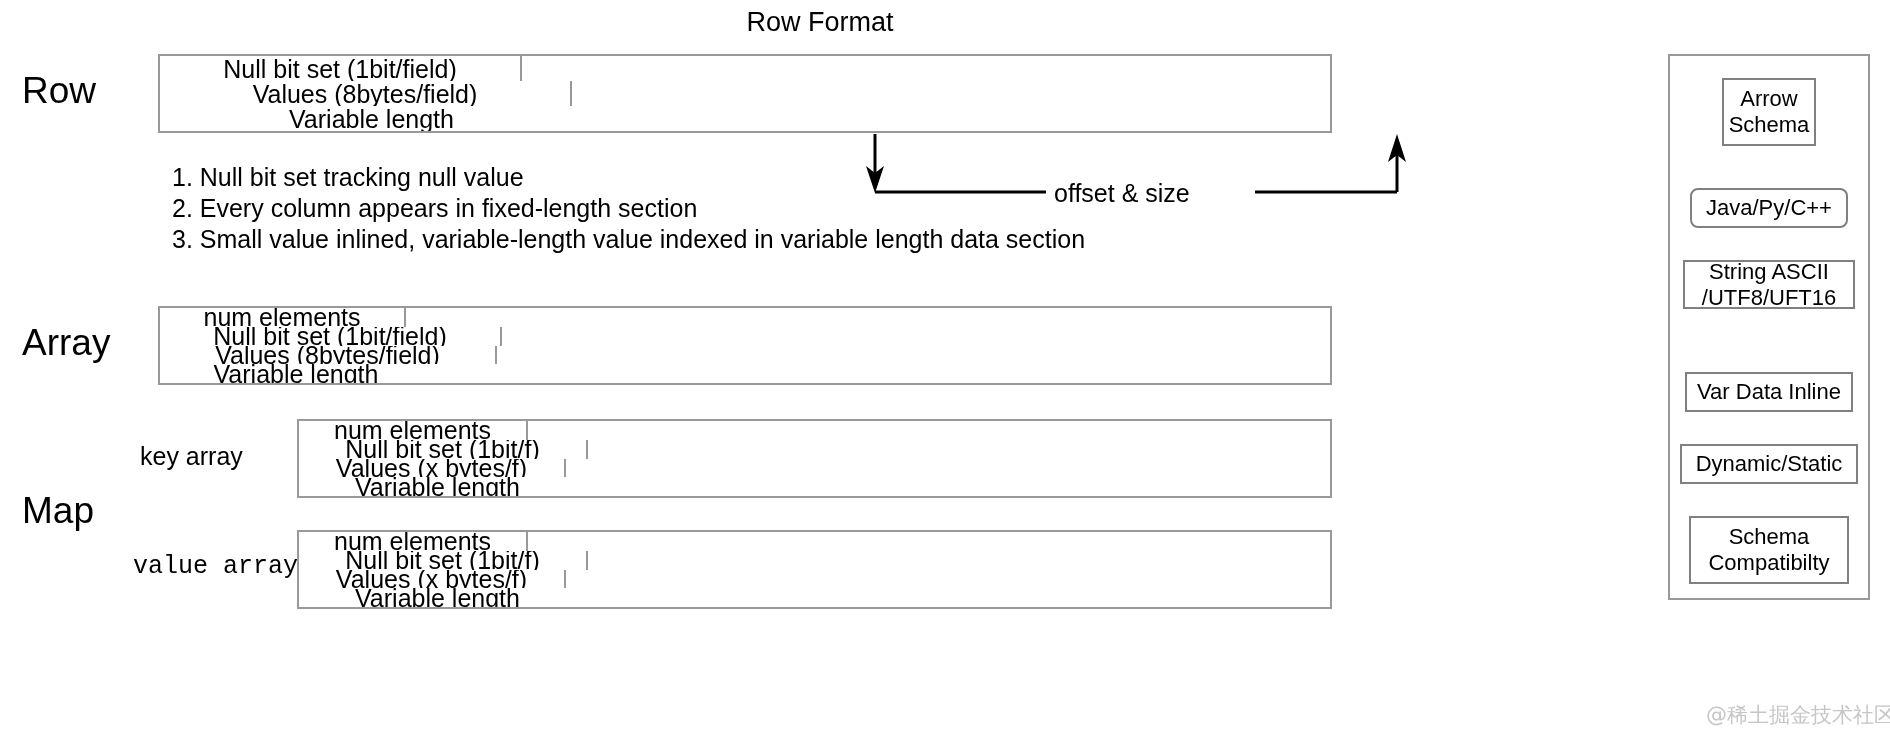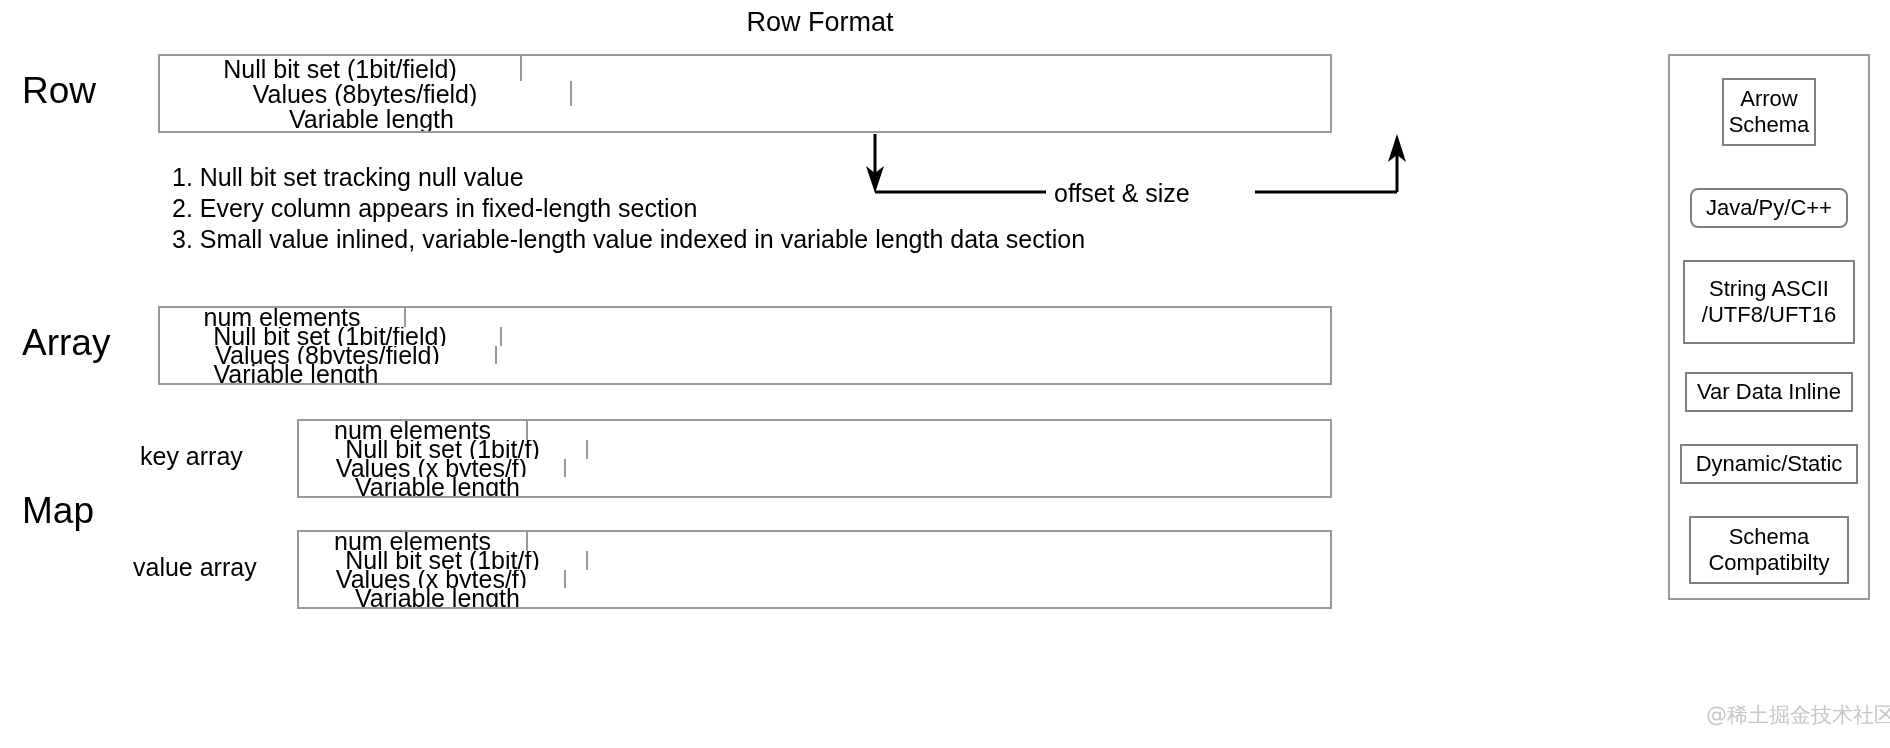--- a/index.html
+++ b/index.html
@@ -193,34 +193,34 @@
 
   <div class="mid-label" style="left:140px; top:441px;">key array</div>
 
   <div class="struct-table" id="map-key-table" style="left:297px; top:419px; width:1035px; height:79px;">
     <div class="struct-cell" style="width:229px;">num elements</div>
     <div class="struct-cell" style="width:289px;">Null bit set (1bit/f)</div>
     <div class="struct-cell" style="width:267px;">Values (x bytes/f)</div>
     <div class="struct-cell" style="width:250px;">Variable length</div>
   </div>
 
-  <div class="mid-label" style="left:133px; top:552px;">value array</div>
+  <div class="mid-label" style="left:133px; top:552px;font-family:Liberation Mono, monospace;">value array</div>
 
   <div class="struct-table" id="map-value-table" style="left:297px; top:530px; width:1035px; height:79px;">
     <div class="struct-cell" style="width:229px;">num elements</div>
     <div class="struct-cell" style="width:289px;">Null bit set (1bit/f)</div>
     <div class="struct-cell" style="width:267px;">Values (x bytes/f)</div>
     <div class="struct-cell" style="width:250px;">Variable length</div>
   </div>
 
   <div class="side-panel">
     <div class="side-chip" style="top:22px; width:94px; height:68px;">Arrow
 Schema</div>
     <div class="side-chip" style="top:132px; width:158px; height:40px;border-radius:8px;">Java/Py/C++</div>
-    <div class="side-chip" style="top:204px; width:172px; height:84px;">String ASCII
+    <div class="side-chip" style="top:204px; width:172px; height:49px;">String ASCII
 /UTF8/UFT16</div>
     <div class="side-chip" style="top:388px; width:178px; height:40px;">Dynamic/Static</div>
     <div class="side-chip" style="top:316px; width:168px; height:40px;">Var Data Inline</div>
     <div class="side-chip" style="top:460px; width:160px; height:68px;">Schema
 Compatibilty</div>
   </div>
 
   <div class="watermark">@稀土掘金技术社区</div>
 
 </div>

